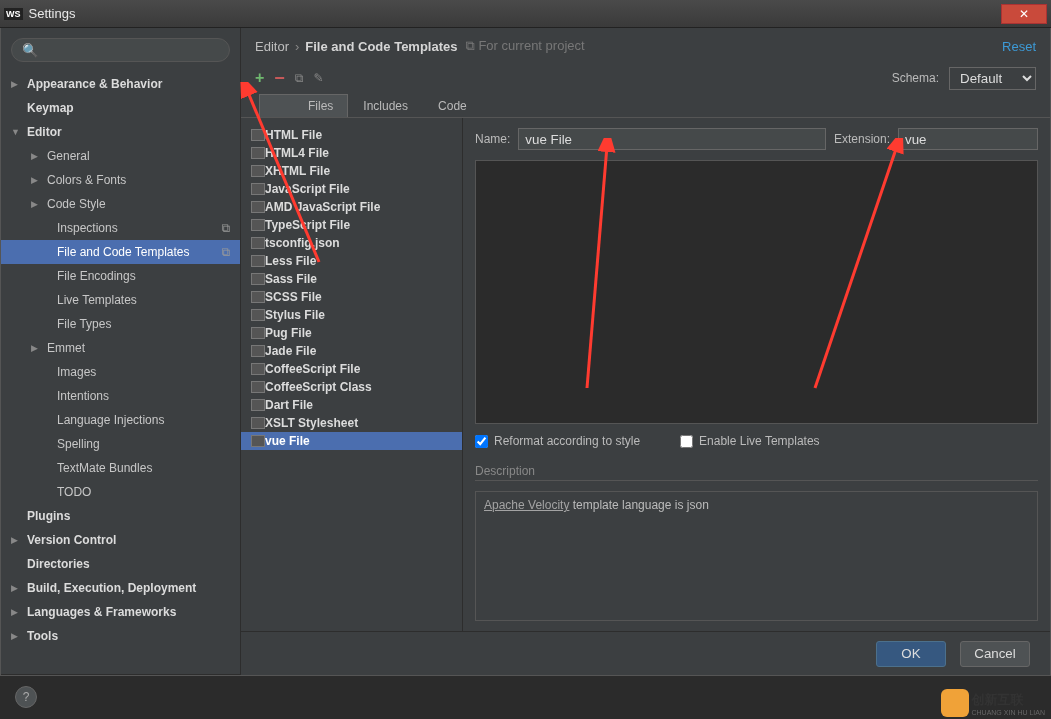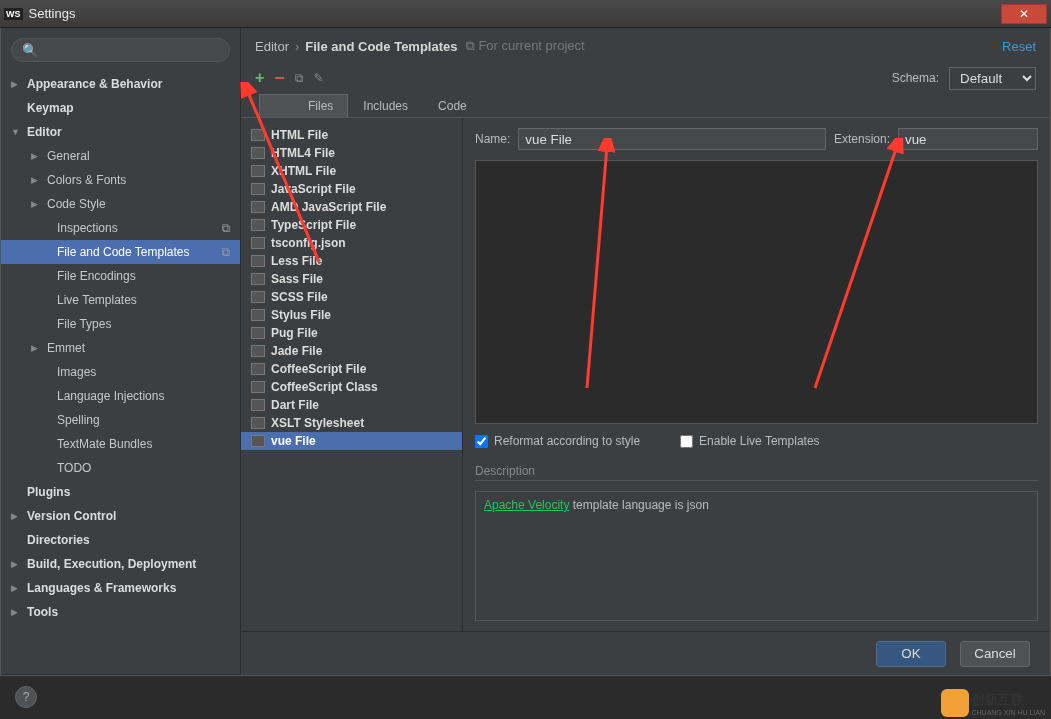--- a/index.html
+++ b/index.html
@@ -35,37 +35,37 @@
 .toolbar .add { color: #6fb86f; font-size: 16px; font-weight: bold; }
 .toolbar .rem { color: #c85a5a; font-size: 18px; font-weight: bold; }
 .toolbar .ico { color: #888; }
 .toolbar .schema-lbl { margin-left: auto; color: #bbb; }
 .toolbar .schema-sel { background: #3c3f41; border: 1px solid #666; color: #ddd; padding: 2px 16px 2px 6px; }
 .tabs { display: flex; align-items: flex-end; padding-left: 18px; border-bottom: 1px solid #555; height: 26px; }
 .tab { padding: 4px 14px; color: #bbb; border: 1px solid transparent; border-bottom: none; }
 .tab.active { background: #4e5254; border-color: #666; padding-left: 48px; }
 .columns { flex: 1; display: flex; overflow: hidden; }
 .tpl-list { width: 222px; border-right: 1px solid #2d2d2d; padding: 8px 0; overflow-y: auto; }
-.tpl-item { display: flex; align-items: center; height: 18px; padding-left: 10px; gap: 6px; }
+.tpl-item { display: flex; align-items: center; height: 18px; padding-left: 10px; }
 .tpl-item.sel { background: #4b6eaf; color: #fff; }
 .tpl-item .fico { width: 14px; height: 12px; display: inline-block; border: 1px solid #777; background: #555; font-size: 7px; line-height: 10px; text-align: center; }
 .tpl-item .fname { color: #dcdcdc; font-weight: bold; font-size: 12px; }
 .tpl-item.sel .fname { color: #fff; }
 .form-area { flex: 1; display: flex; flex-direction: column; padding: 10px 12px; gap: 10px; }
 .form-row { display: flex; align-items: center; gap: 8px; }
 .form-row label { color: #bbb; text-align: center; }
 .txt { background: #45494a; border: 1px solid #666; color: #ddd; height: 22px; padding: 0 6px; }
 .name-in { flex: 1; }
 .ext-in { width: 140px; }
 .editor { flex: 1; background: #2b2b2b; border: 1px solid #555; }
 .checks { display: flex; align-items: center; gap: 40px; }
 .checks label { display: flex; align-items: center; gap: 6px; color: #bbb; }
 .desc-lbl { color: #888; margin-top: 6px; border-bottom: 1px solid #555; padding-bottom: 2px; }
 .desc-box { height: 130px; background: #3c3f41; border: 1px solid #555; padding: 6px 8px; color: #bbb; }
-.desc-box a { color: #22c55e; text-decoration: underline; }
+.desc-box a { color: #a3a3a3; text-decoration: underline; }
 .buttons { height: 44px; display: flex; align-items: center; justify-content: flex-end; gap: 14px; padding-right: 20px; border-top: 1px solid #2d2d2d; background: #3c3f41; }
 .btn { min-width: 70px; height: 26px; background: #4e5254; border: 1px solid #666; color: #ddd; border-radius: 3px; }
 .btn.primary { background: #365880; border-color: #4c708c; text-align: center; }
 svg.arrow { position: absolute; pointer-events: none; }
 .watermark { position: absolute; right: 6px; bottom: 2px; display: flex; align-items: center; gap: 2px; }
 .watermark .logo { width: 28px; height: 28px; background: #f0a238; border-radius: 6px; }
 .watermark .txtw { color: #333; font-size: 13px; font-weight: bold; }
 </style>
 </head>
 <body>
@@ -128,20 +128,24 @@
           <span class="chev"></span>
           <span class="lbl">File Types</span>
         </div>
         <div class="tree-row indent1">
           <span class="chev">▶</span>
           <span class="lbl">Emmet</span>
         </div>
         <div class="tree-row indent2">
           <span class="chev"></span>
           <span class="lbl">Images</span>
+        </div>
+        <div class="tree-row indent2">
+          <span class="chev"></span>
+          <span class="lbl">Intentions</span>
         </div>
         <div class="tree-row indent2">
           <span class="chev"></span>
           <span class="lbl">Language Injections</span>
         </div>
         <div class="tree-row indent2">
           <span class="chev"></span>
           <span class="lbl">Spelling</span>
         </div>
         <div class="tree-row indent2">

